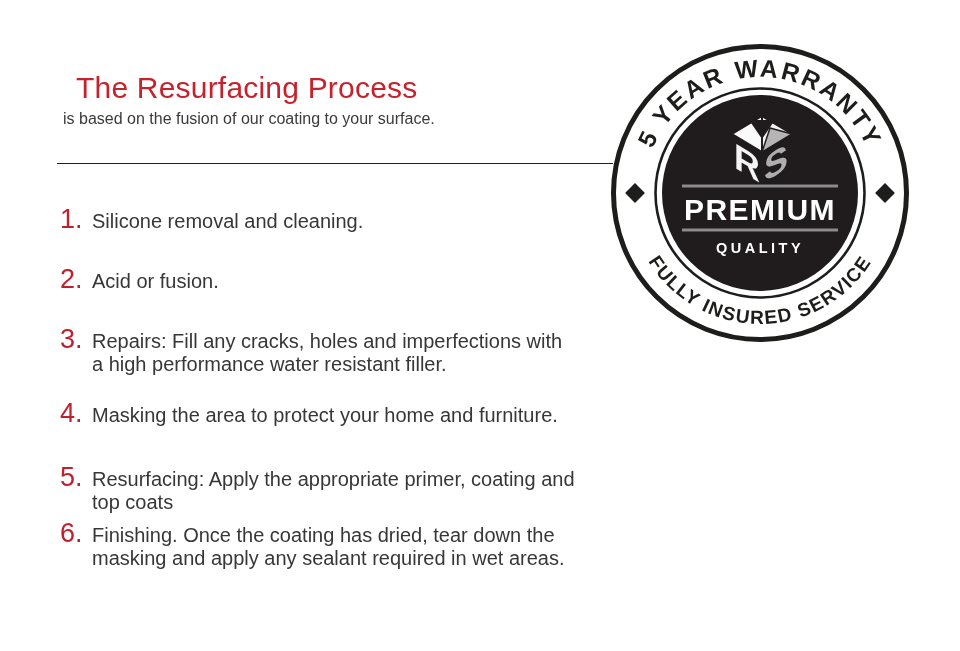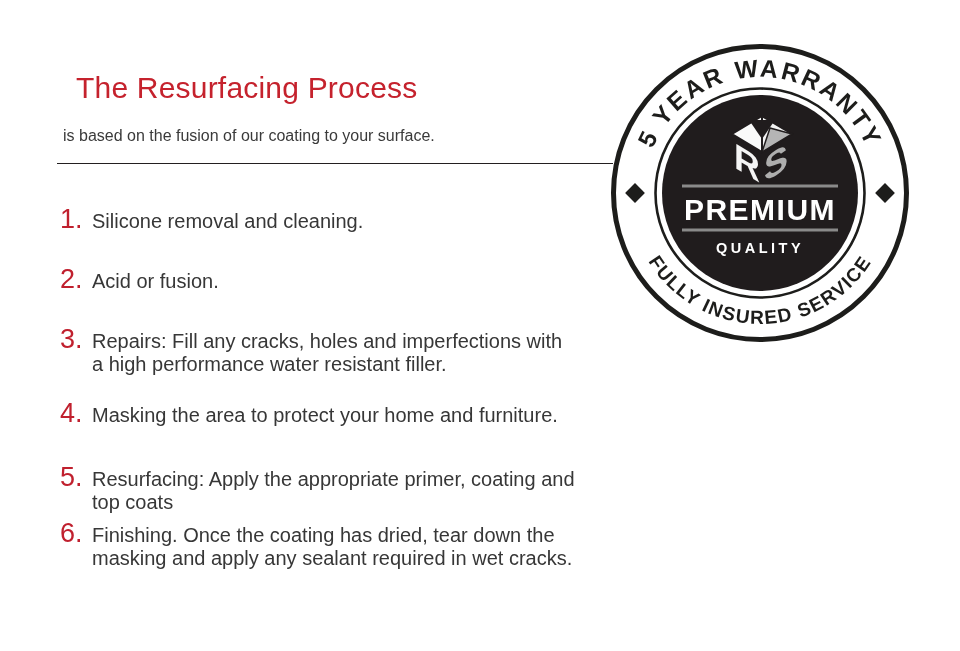--- a/index.html
+++ b/index.html
@@ -11,21 +11,21 @@
   .page{position:absolute;inset:0;background:#fff;}
 
   
   .title{
     position:absolute;left:76px;top:71px;
     font-size:30px;font-weight:400;letter-spacing:0.2px;
     color:#c5222d;white-space:nowrap;
   }
   .subtitle{
     position:absolute;left:63px;top:110px;
-    font-size:16px;color:#3a3a3a;white-space:nowrap;margin-top:17px;
+    font-size:16px;color:#3a3a3a;white-space:nowrap;
   }
   .divider{
     position:absolute;left:57px;top:163px;width:556px;height:0;
     border-top:1px solid #231f20;
   }
   .steps{position:absolute;left:60px;top:0;width:560px;}
   .step{position:absolute;display:flex;align-items:baseline;}
   .step-num{
     min-width:32px;flex:0 0 32px;
     font-size:27px;line-height:1;color:#c0202e;
@@ -64,21 +64,21 @@
     <div class="step s4">
       <span class="step-num">4.</span>
       <span class="step-text">Masking the area to protect your home and furniture.</span>
     </div>
     <div class="step s5">
       <span class="step-num">5.</span>
       <span class="step-text">Resurfacing: Apply the appropriate primer, coating and top coats</span>
     </div>
     <div class="step s6">
       <span class="step-num">6.</span>
-      <span class="step-text">Finishing. Once the coating has dried, tear down the masking and apply any sealant required in wet cracks.</span>
+      <span class="step-text">Finishing. Once the coating has dried, tear down the masking and apply any sealant required in wet areas.</span>
     </div>
   </div>
 
   <div class="badge">
     <svg width="300" height="302" viewBox="0 0 300 302" xmlns="http://www.w3.org/2000/svg">
       <defs>
         <path id="arcTop" d="M 34 151 A 116 116 0 0 1 266 151"></path>
         <path id="arcBottom" d="M 19 151 A 131 131 0 0 0 281 151"></path>
       </defs>
 

